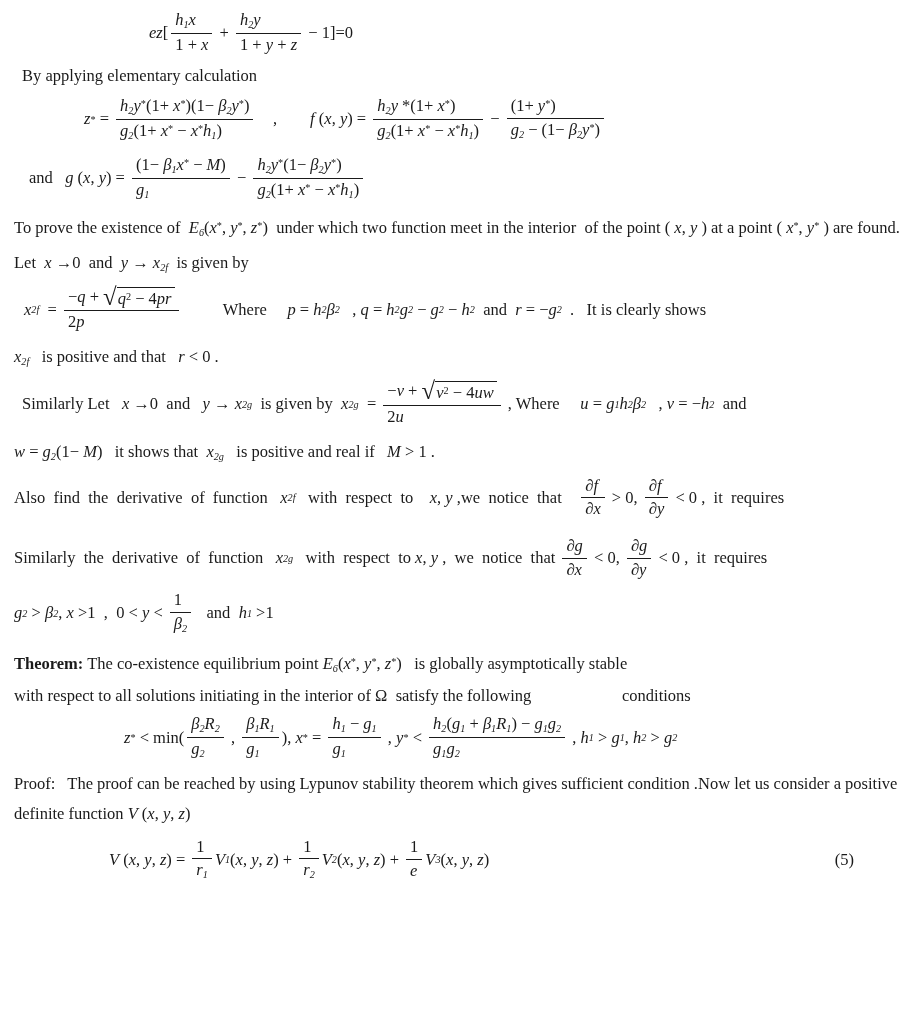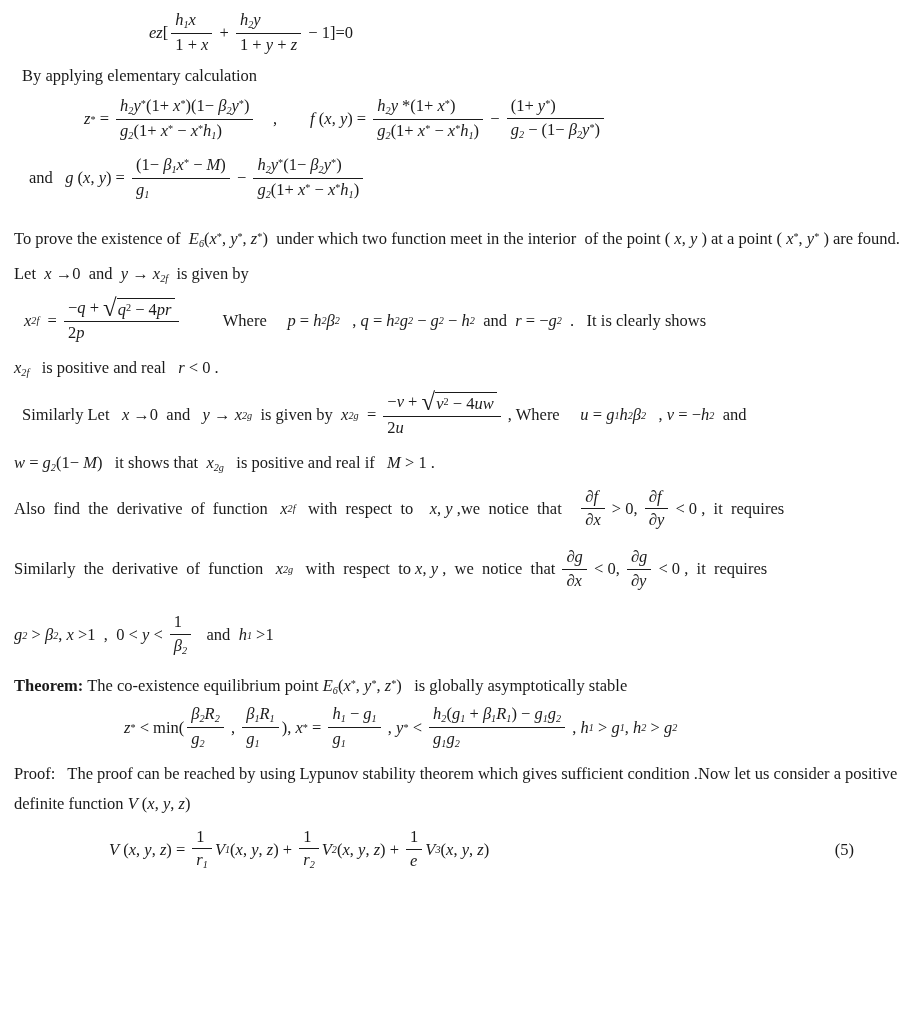--- a/index.html
+++ b/index.html
@@ -24,21 +24,21 @@
   .num{display:block;border-bottom:1.3px solid #1a1a1a;padding:0 4px 1px 4px;}
   .den{display:block;padding:1px 4px 0 4px;}
   
   .sqrt{display:inline-flex;align-items:stretch;vertical-align:middle;}
   .rad{font-size:1.5em;line-height:0.8;align-self:flex-start;transform:translateY(0.02em);}
   .sqarg{border-top:1.3px solid #1a1a1a;padding:1px 3px 0 1px;}
   
   .pl8{padding-left:8px;}  .pl10{padding-left:10px;} .pl15{padding-left:15px;}
   .pl70{padding-left:70px;} .pl110{padding-left:110px;} .pl135{padding-left:135px;} .pl95{padding-left:95px;}
   
-  .mt4{margin-top:4px;} .mt6{margin-top:6px;} .mt8{margin-top:8px;} .mt10{margin-top:17px;}
+  .mt4{margin-top:4px;} .mt6{margin-top:6px;} .mt8{margin-top:8px;} .mt10{margin-top:6px;}
   .mt12{margin-top:12px;} .mt16{margin-top:16px;}
   .rel{position:relative;}
   .eqnum{position:absolute;right:58px;top:50%;transform:translateY(-50%);}
 </style>
 </head>
 <body>
 
 <div class="page">
 
   <div class="line eq pl135 mt4"><span class="t-i">ez</span><span class="t-r">[</span><span class="frac"><span class="num"><span class="t-i">h</span><span class="t-s">1</span><span class="t-i">x</span></span><span class="den"><span class="t-r">1 + </span><span class="t-i">x</span></span></span><span class="t-r"> + </span><span class="frac"><span class="num"><span class="t-i">h</span><span class="t-s">2</span><span class="t-i">y</span></span><span class="den"><span class="t-r">1 + </span><span class="t-i">y</span><span class="t-r"> + </span><span class="t-i">z</span></span></span><span class="t-r"> − 1]=0</span></div>
@@ -46,35 +46,36 @@
   <div class="line pl8 mt8">By applying elementary calculation</div>
 
   <div class="line eq pl70 mt8"><span class="t-i">z</span><span class="t-u">*</span><span class="t-r"> = </span><span class="frac"><span class="num"><span class="t-i">h</span><span class="t-s">2</span><span class="t-i">y</span><span class="t-u">*</span><span class="t-r">(1+ </span><span class="t-i">x</span><span class="t-u">*</span><span class="t-r">)(1− </span><span class="t-i">β</span><span class="t-s">2</span><span class="t-i">y</span><span class="t-u">*</span><span class="t-r">)</span></span><span class="den"><span class="t-i">g</span><span class="t-s">2</span><span class="t-r">(1+ </span><span class="t-i">x</span><span class="t-u">*</span><span class="t-r"> − </span><span class="t-i">x</span><span class="t-u">*</span><span class="t-i">h</span><span class="t-s">1</span><span class="t-r">)</span></span></span><span class="t-r">    ,        </span><span class="t-i">f</span><span class="t-r"> (</span><span class="t-i">x</span><span class="t-r">, </span><span class="t-i">y</span><span class="t-r">) = </span><span class="frac"><span class="num"><span class="t-i">h</span><span class="t-s">2</span><span class="t-i">y</span><span class="t-r"> *</span><span class="t-r">(1+ </span><span class="t-i">x</span><span class="t-u">*</span><span class="t-r">)</span></span><span class="den"><span class="t-i">g</span><span class="t-s">2</span><span class="t-r">(1+ </span><span class="t-i">x</span><span class="t-u">*</span><span class="t-r"> − </span><span class="t-i">x</span><span class="t-u">*</span><span class="t-i">h</span><span class="t-s">1</span><span class="t-r">)</span></span></span><span class="t-r"> − </span><span class="frac"><span class="num"><span class="t-r">(1+ </span><span class="t-i">y</span><span class="t-u">*</span><span class="t-r">)</span></span><span class="den"><span class="t-i">g</span><span class="t-s">2</span><span class="t-r"> − (1− </span><span class="t-i">β</span><span class="t-s">2</span><span class="t-i">y</span><span class="t-u">*</span><span class="t-r">)</span></span></span></div>
 
   <div class="line eq pl15 mt8"><span class="t-r">and   </span><span class="t-i">g</span><span class="t-r"> (</span><span class="t-i">x</span><span class="t-r">, </span><span class="t-i">y</span><span class="t-r">) = </span><span class="frac"><span class="num"><span class="t-r">(1− </span><span class="t-i">β</span><span class="t-s">1</span><span class="t-i">x</span><span class="t-u">*</span><span class="t-r"> − </span><span class="t-i">M</span><span class="t-r">)</span></span><span class="den"><span class="t-i">g</span><span class="t-s">1</span></span></span><span class="t-r"> − </span><span class="frac"><span class="num"><span class="t-i">h</span><span class="t-s">2</span><span class="t-i">y</span><span class="t-u">*</span><span class="t-r">(1− </span><span class="t-i">β</span><span class="t-s">2</span><span class="t-i">y</span><span class="t-u">*</span><span class="t-r">)</span></span><span class="den"><span class="t-i">g</span><span class="t-s">2</span><span class="t-r">(1+ </span><span class="t-i">x</span><span class="t-u">*</span><span class="t-r"> − </span><span class="t-i">x</span><span class="t-u">*</span><span class="t-i">h</span><span class="t-s">1</span><span class="t-r">)</span></span></span></div>
 
   <div class="line par mt10"><span class="t-r">To prove the existence of  </span><span class="t-i">E</span><span class="t-s">6</span><span class="t-r">(</span><span class="t-i">x</span><span class="t-u">*</span><span class="t-r">, </span><span class="t-i">y</span><span class="t-u">*</span><span class="t-r">, </span><span class="t-i">z</span><span class="t-u">*</span><span class="t-r">)</span><span class="t-r">  under which two function meet in the interior  of the point ( </span><span class="t-i">x</span><span class="t-r">, </span><span class="t-i">y</span><span class="t-r"> ) at a point ( </span><span class="t-i">x</span><span class="t-u">*</span><span class="t-r">, </span><span class="t-i">y</span><span class="t-u">*</span><span class="t-r"> ) are found.  Let  </span><span class="t-i">x</span><span class="t-r"> →0  and  </span><span class="t-i">y</span><span class="t-r"> → </span><span class="t-i">x</span><span class="t-s">2f</span><span class="t-r">  is given by</span></div>
 
   <div class="line eq pl10 mt4"><span class="t-i">x</span><span class="t-s">2f</span><span class="t-r">  = </span><span class="frac"><span class="num"><span class="t-r">−</span><span class="t-i">q</span><span class="t-r"> + </span><span class="sqrt"><span class="rad">√</span><span class="sqarg"><span class="t-i">q</span><span class="t-u">2</span><span class="t-r"> − 4</span><span class="t-i">pr</span></span></span></span><span class="den"><span class="t-r">2</span><span class="t-i">p</span></span></span><span class="t-r">          Where     </span><span class="t-i">p</span><span class="t-r"> = </span><span class="t-i">h</span><span class="t-s">2</span><span class="t-i">β</span><span class="t-s">2</span><span class="t-r">   , </span><span class="t-i">q</span><span class="t-r"> = </span><span class="t-i">h</span><span class="t-s">2</span><span class="t-i">g</span><span class="t-s">2</span><span class="t-r"> − </span><span class="t-i">g</span><span class="t-s">2</span><span class="t-r"> − </span><span class="t-i">h</span><span class="t-s">2</span><span class="t-r">  and  </span><span class="t-i">r</span><span class="t-r"> = −</span><span class="t-i">g</span><span class="t-s">2</span><span class="t-r">  .   It is clearly shows</span></div>
 
-  <div class="line mt12"><span class="t-i">x</span><span class="t-s">2f</span><span class="t-r">   is positive and real   </span><span class="t-i">r</span><span class="t-r"> &lt; 0 .</span></div>
+  <div class="line mt12"><span class="t-i">x</span><span class="t-s">2f</span><span class="t-r">   is positive and that   </span><span class="t-i">r</span><span class="t-r"> &lt; 0 .</span></div>
 
   <div class="line eq pl8 mt12"><span class="t-r">Similarly Let   </span><span class="t-i">x</span><span class="t-r"> →0  and   </span><span class="t-i">y</span><span class="t-r"> → </span><span class="t-i">x</span><span class="t-s">2g</span><span class="t-r">  is given by  </span><span class="t-i">x</span><span class="t-s">2g</span><span class="t-r">  = </span><span class="frac"><span class="num"><span class="t-r">−</span><span class="t-i">v</span><span class="t-r"> + </span><span class="sqrt"><span class="rad">√</span><span class="sqarg"><span class="t-i">v</span><span class="t-u">2</span><span class="t-r"> − 4</span><span class="t-i">uw</span></span></span></span><span class="den"><span class="t-r">2</span><span class="t-i">u</span></span></span><span class="t-r"> , Where     </span><span class="t-i">u</span><span class="t-r"> = </span><span class="t-i">g</span><span class="t-s">1</span><span class="t-i">h</span><span class="t-s">2</span><span class="t-i">β</span><span class="t-s">2</span><span class="t-r">   , </span><span class="t-i">v</span><span class="t-r"> = −</span><span class="t-i">h</span><span class="t-s">2</span><span class="t-r">  and</span></div>
 
   <div class="line mt12"><span class="t-i">w</span><span class="t-r"> = </span><span class="t-i">g</span><span class="t-s">2</span><span class="t-r">(1− </span><span class="t-i">M</span><span class="t-r">)   it shows that  </span><span class="t-i">x</span><span class="t-s">2g</span><span class="t-r">   is positive and real if   </span><span class="t-i">M</span><span class="t-r"> &gt; 1 .</span></div>
 
   <div class="line eq mt12"><span class="t-r">Also  find  the  derivative  of  function   </span><span class="t-i">x</span><span class="t-s">2f</span><span class="t-r">   with  respect  to    </span><span class="t-i">x</span><span class="t-r">, </span><span class="t-i">y</span><span class="t-r"> ,we  notice  that    </span><span class="frac"><span class="num"><span class="t-i">∂f</span></span><span class="den"><span class="t-i">∂x</span></span></span><span class="t-r"> &gt; 0, </span><span class="frac"><span class="num"><span class="t-i">∂f</span></span><span class="den"><span class="t-i">∂y</span></span></span><span class="t-r"> &lt; 0 ,  it  requires</span></div>
 
 
   <div class="line eq mt12"><span class="t-r">Similarly  the  derivative  of  function   </span><span class="t-i">x</span><span class="t-s">2g</span><span class="t-r">   with  respect  to </span><span class="t-i">x</span><span class="t-r">, </span><span class="t-i">y</span><span class="t-r"> ,  we  notice  that </span><span class="frac"><span class="num"><span class="t-i">∂g</span></span><span class="den"><span class="t-i">∂x</span></span></span><span class="t-r"> &lt; 0, </span><span class="frac"><span class="num"><span class="t-i">∂g</span></span><span class="den"><span class="t-i">∂y</span></span></span><span class="t-r"> &lt; 0 ,  it  requires</span></div>
 
   <div class="line eq mt10"><span class="t-i">g</span><span class="t-s">2</span><span class="t-r"> &gt; </span><span class="t-i">β</span><span class="t-s">2</span><span class="t-r">, </span><span class="t-i">x</span><span class="t-r"> &gt;1  ,  0 &lt; </span><span class="t-i">y</span><span class="t-r"> &lt; </span><span class="frac"><span class="num"><span class="t-r">1</span></span><span class="den"><span class="t-i">β</span><span class="t-s">2</span></span></span><span class="t-r">   and  </span><span class="t-i">h</span><span class="t-s">1</span><span class="t-r"> &gt;1</span></div>
 
   <div class="line mt16"><span class="t-b">Theorem:</span><span class="t-r"> The co-existence equilibrium point </span><span class="t-i">E</span><span class="t-s">6</span><span class="t-r">(</span><span class="t-i">x</span><span class="t-u">*</span><span class="t-r">, </span><span class="t-i">y</span><span class="t-u">*</span><span class="t-r">, </span><span class="t-i">z</span><span class="t-u">*</span><span class="t-r">)</span><span class="t-r">   is globally asymptotically stable</span></div>
 
+  <div class="line mt12"><span class="t-r">with respect to all solutions initiating in the interior of </span><span class="t-r">Ω</span><span class="t-r">  satisfy the following                      conditions</span></div>
 
   <div class="line eq pl110 mt6"><span class="t-i">z</span><span class="t-u">*</span><span class="t-r"> &lt; min(</span><span class="frac"><span class="num"><span class="t-i">β</span><span class="t-s">2</span><span class="t-i">R</span><span class="t-s">2</span></span><span class="den"><span class="t-i">g</span><span class="t-s">2</span></span></span><span class="t-r"> , </span><span class="frac"><span class="num"><span class="t-i">β</span><span class="t-s">1</span><span class="t-i">R</span><span class="t-s">1</span></span><span class="den"><span class="t-i">g</span><span class="t-s">1</span></span></span><span class="t-r">), </span><span class="t-i">x</span><span class="t-u">*</span><span class="t-r"> = </span><span class="frac"><span class="num"><span class="t-i">h</span><span class="t-s">1</span><span class="t-r"> − </span><span class="t-i">g</span><span class="t-s">1</span></span><span class="den"><span class="t-i">g</span><span class="t-s">1</span></span></span><span class="t-r"> , </span><span class="t-i">y</span><span class="t-u">*</span><span class="t-r"> &lt; </span><span class="frac"><span class="num"><span class="t-i">h</span><span class="t-s">2</span><span class="t-r">(</span><span class="t-i">g</span><span class="t-s">1</span><span class="t-r"> + </span><span class="t-i">β</span><span class="t-s">1</span><span class="t-i">R</span><span class="t-s">1</span><span class="t-r">) − </span><span class="t-i">g</span><span class="t-s">1</span><span class="t-i">g</span><span class="t-s">2</span></span><span class="den"><span class="t-i">g</span><span class="t-s">1</span><span class="t-i">g</span><span class="t-s">2</span></span></span><span class="t-r"> , </span><span class="t-i">h</span><span class="t-s">1</span><span class="t-r"> &gt; </span><span class="t-i">g</span><span class="t-s">1</span><span class="t-r">, </span><span class="t-i">h</span><span class="t-s">2</span><span class="t-r"> &gt; </span><span class="t-i">g</span><span class="t-s">2</span></div>
 
   <div class="line par mt6" style="line-height:1.8"><span class="t-r">Proof:   The proof can be reached by using Lypunov stability theorem which gives sufficient condition .Now let us consider a positive definite function </span><span class="t-i">V</span><span class="t-r"> (</span><span class="t-i">x</span><span class="t-r">, </span><span class="t-i">y</span><span class="t-r">, </span><span class="t-i">z</span><span class="t-r">)</span></div>
 
   <div class="line eq pl95 mt6 rel">
     <span class="eq" style="display:inline-flex;align-items:center;"><span class="t-i">V</span><span class="t-r"> (</span><span class="t-i">x</span><span class="t-r">, </span><span class="t-i">y</span><span class="t-r">, </span><span class="t-i">z</span><span class="t-r">) = </span><span class="frac"><span class="num"><span class="t-r">1</span></span><span class="den"><span class="t-i">r</span><span class="t-s">1</span></span></span><span class="t-i">V</span><span class="t-s">1</span><span class="t-r">(</span><span class="t-i">x</span><span class="t-r">, </span><span class="t-i">y</span><span class="t-r">, </span><span class="t-i">z</span><span class="t-r">) + </span><span class="frac"><span class="num"><span class="t-r">1</span></span><span class="den"><span class="t-i">r</span><span class="t-s">2</span></span></span><span class="t-i">V</span><span class="t-s">2</span><span class="t-r">(</span><span class="t-i">x</span><span class="t-r">, </span><span class="t-i">y</span><span class="t-r">, </span><span class="t-i">z</span><span class="t-r">) + </span><span class="frac"><span class="num"><span class="t-r">1</span></span><span class="den"><span class="t-i">e</span></span></span><span class="t-i">V</span><span class="t-s">3</span><span class="t-r">(</span><span class="t-i">x</span><span class="t-r">, </span><span class="t-i">y</span><span class="t-r">, </span><span class="t-i">z</span><span class="t-r">)</span></span>
     <span class="eqnum">(5)</span>
   </div>
 

